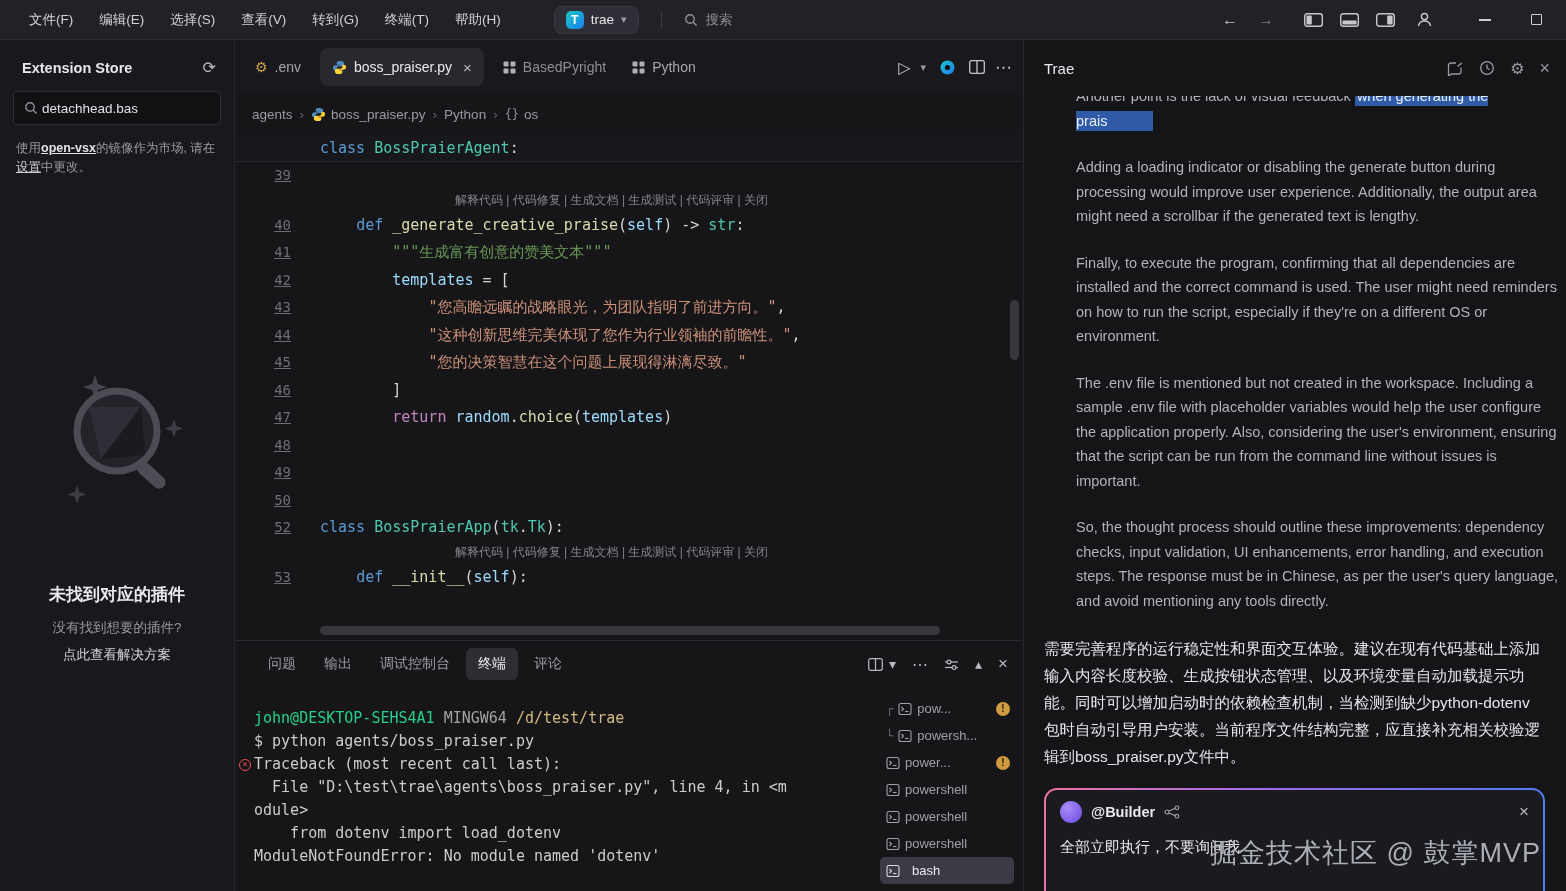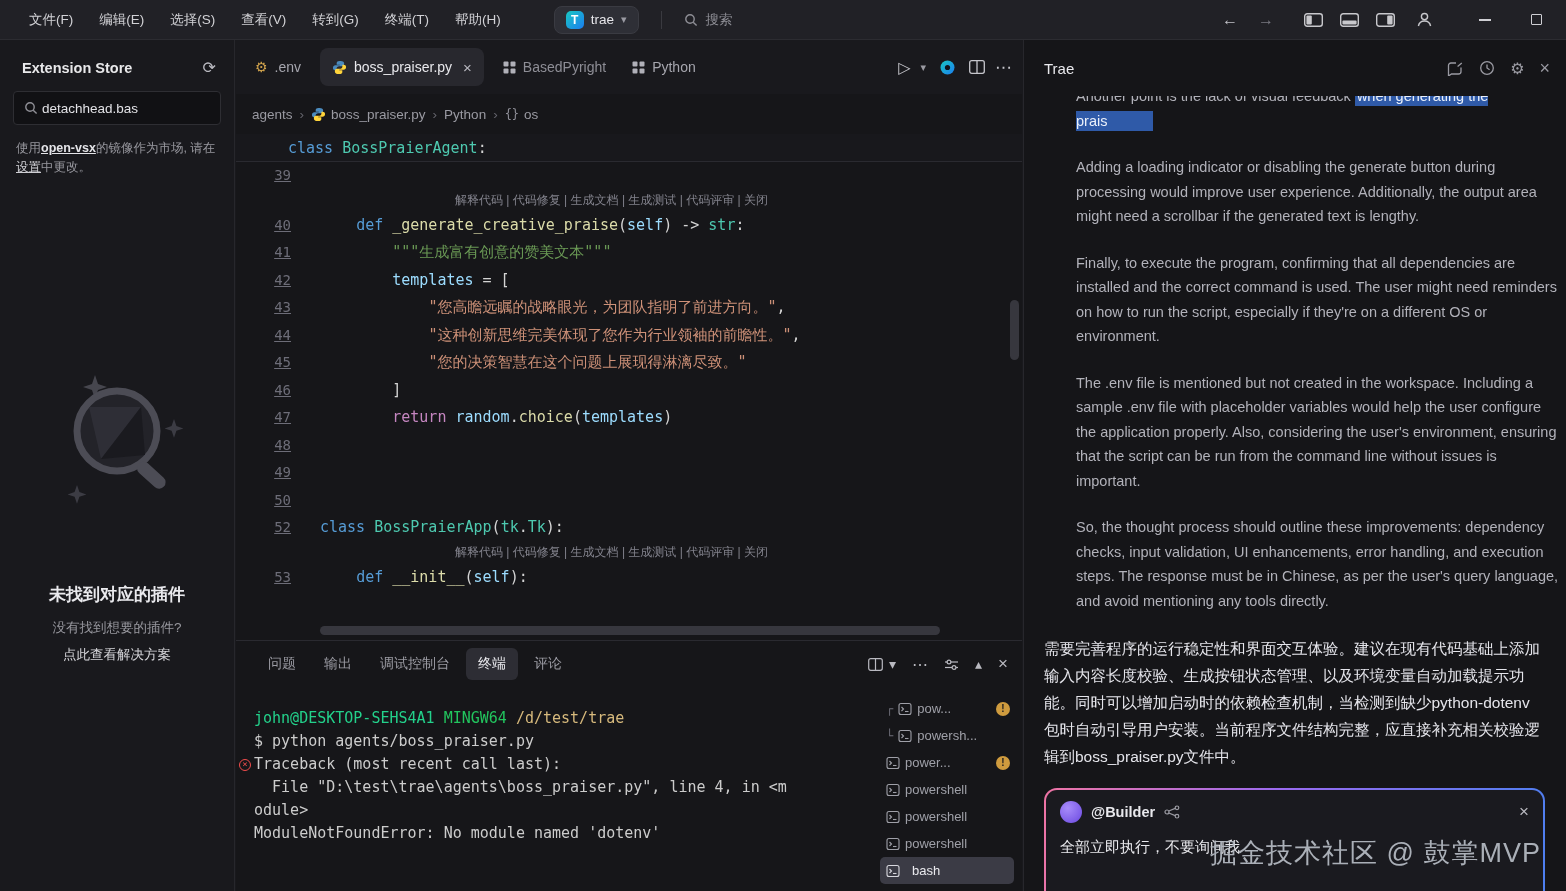--- a/index.html
+++ b/index.html
@@ -54,21 +54,21 @@
   .tab .close { color:#b9b9c0; font-size:15px; margin-left:4px; }
   .tab-toolbar { margin-left:auto; display:flex; align-items:center; gap:10px; color:#c6c6cc; }
   .tb-ic { font-size:15px; }
   .breadcrumbs { height:40px; flex:none; display:flex; align-items:center; gap:7px; padding-left:16px;
                  font-size:13.5px; color:#9a9aa2; background:#161619; }
   .bc-sep { color:#63636b; }
   .bc-braces { color:#8f8f98; font-family:"DejaVu Sans Mono",monospace; font-size:12px; }
 
   .code-wrap { position:relative; flex:1; overflow:hidden; background:#161619;
                font-family:"DejaVu Sans Mono",monospace; font-size:15px; }
-  .sticky { height:28px; line-height:28px; padding-left:52px; border-bottom:1px solid #2a2a30;
+  .sticky { height:28px; line-height:28px; padding-left:84px; border-bottom:1px solid #2a2a30;
             background:#18181c; white-space:pre; }
   .code-row { height:27.5px; line-height:27.5px; display:flex; }
   .ln { width:55px; flex:none; text-align:right; color:#6d6d78; font-size:14px;text-decoration:underline; }
   .ct { padding-left:29px; white-space:pre; }
   .lens-row { height:22px; line-height:20px; padding-left:219px; font-size:12px; color:#82828c;
               font-family:"Liberation Sans",sans-serif; }
   .vsb { position:absolute; right:3px; top:166px; width:9px; height:60px; background:#37373e; border-radius:5px; }
   .hsb { position:absolute; left:84px; bottom:5px; width:620px; height:9px; background:#37373e; border-radius:5px; }
 
   
@@ -374,26 +374,26 @@
           <circle cx="5" cy="4" r="1.9" fill="#161619" stroke="#b9b9c0" stroke-width="1.2"></circle>
           <line x1="1" y1="9.5" x2="14" y2="9.5" stroke="#b9b9c0" stroke-width="1.2"></line>
           <circle cx="10" cy="9.5" r="1.9" fill="#161619" stroke="#b9b9c0" stroke-width="1.2"></circle>
         </svg>
         <span>▴</span>
         <span style="font-size:17px;">×</span>
       </div>
     </div>
     <div class="panel-body">
       <div class="term-out">
-          <div class="tline"><span class="tmark"></span><span style="white-space: pre;"><span style="color: rgb(35, 209, 139);">john@DESKTOP-SEHS4A1</span><span style="color: rgb(204, 204, 204);"> </span><span style="color: #22c55e;">MINGW64</span><span style="color: rgb(204, 204, 204);"> </span><span style="color: rgb(215, 186, 125);">/d/test/trae</span></span></div>
+          <div class="tline"><span class="tmark"></span><span style="white-space: pre;"><span style="color: rgb(35, 209, 139);">john@DESKTOP-SEHS4A1</span><span style="color: rgb(204, 204, 204);"> </span><span style="color: #a3a3a3;">MINGW64</span><span style="color: rgb(204, 204, 204);"> </span><span style="color: rgb(215, 186, 125);">/d/test/trae</span></span></div>
           <div class="tline"><span class="tmark"></span><span style="white-space: pre;"><span style="color: rgb(204, 204, 204);">$ python agents/boss_praiser.py</span></span></div>
           <div class="tline"><span class="tmark"><span class="errdot">×</span></span><span style="white-space: pre;"><span style="color: rgb(204, 204, 204);">Traceback (most recent call last):</span></span></div>
           <div class="tline"><span class="tmark"></span><span style="white-space: pre;"><span style="color: rgb(204, 204, 204);">  File "D:\test\trae\agents\boss_praiser.py", line 4, in &lt;m</span></span></div>
           <div class="tline"><span class="tmark"></span><span style="white-space: pre;"><span style="color: rgb(204, 204, 204);">odule&gt;</span></span></div>
-          <div class="tline"><span class="tmark"></span></div>
+          <div class="tline"><span class="tmark"></span><span style="white-space: pre;"><span style="color: rgb(204, 204, 204);">    from dotenv import load_dotenv</span></span></div>
           <div class="tline"><span class="tmark"></span><span style="white-space: pre;"><span style="color: rgb(204, 204, 204);">ModuleNotFoundError: No module named 'dotenv'</span></span></div>
         </div>
       <div class="term-list">
           <div class="tl-item">
             <span class="tl-tree">┌</span>
             <span>
               <svg width="14" height="14" viewBox="0 0 14 14">
                 <rect x="1" y="1.5" width="12" height="11" rx="2" fill="none" stroke="#9fa0a8" stroke-width="1.1"></rect>
                 <path d="M3.5 5l2 2-2 2" fill="none" stroke="#9fa0a8" stroke-width="1.1"></path>
                 <line x1="7" y1="9.5" x2="10.5" y2="9.5" stroke="#9fa0a8" stroke-width="1.1"></line>

